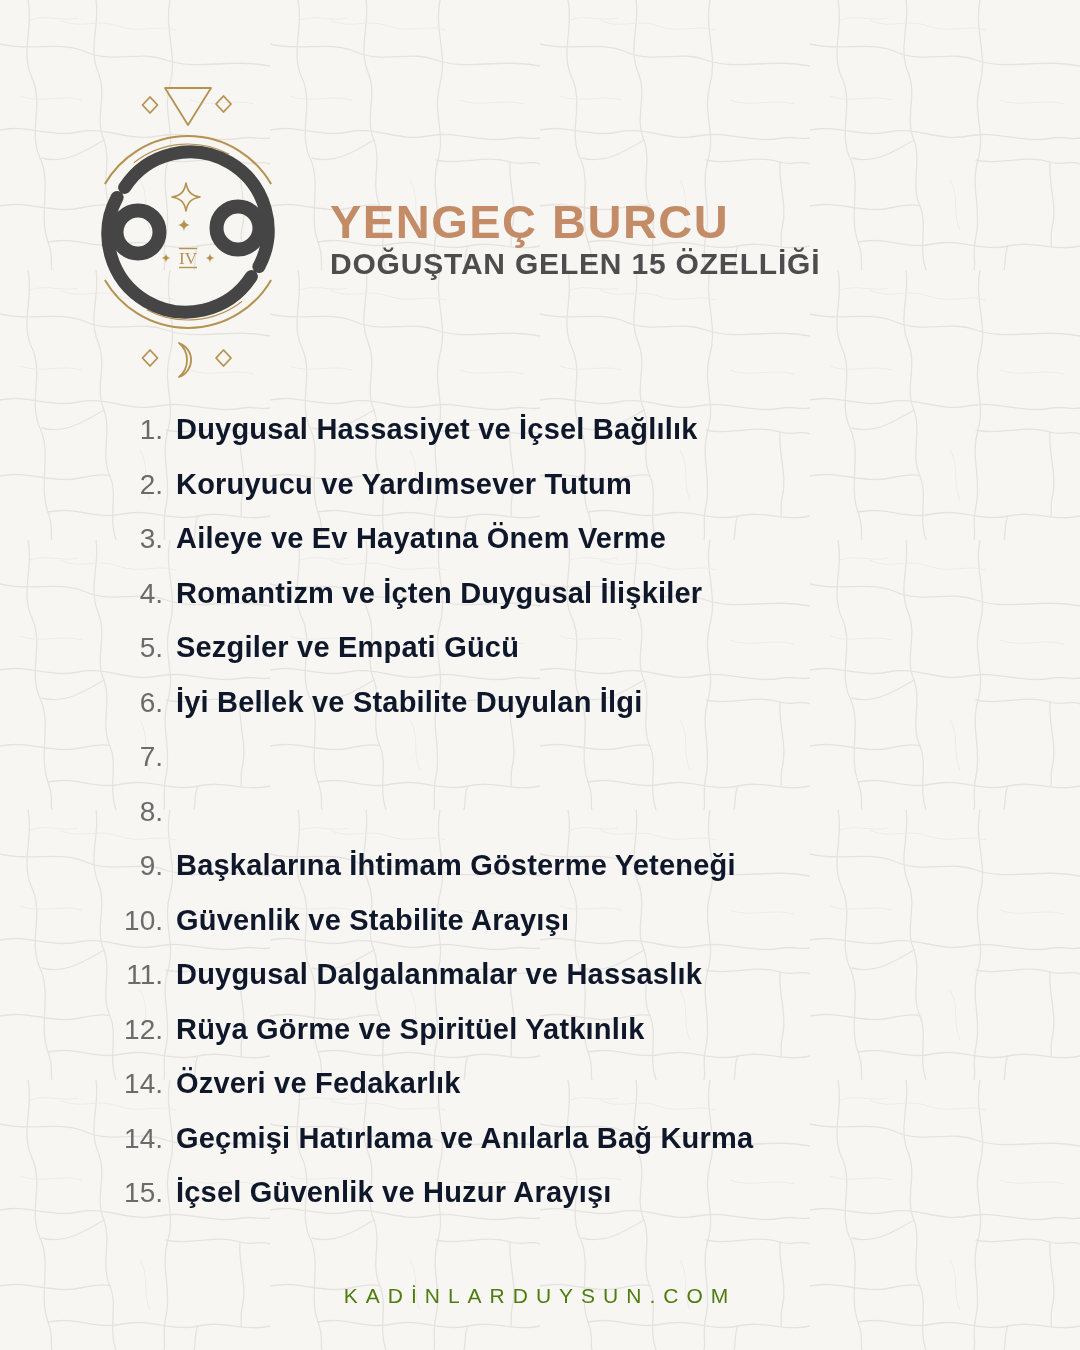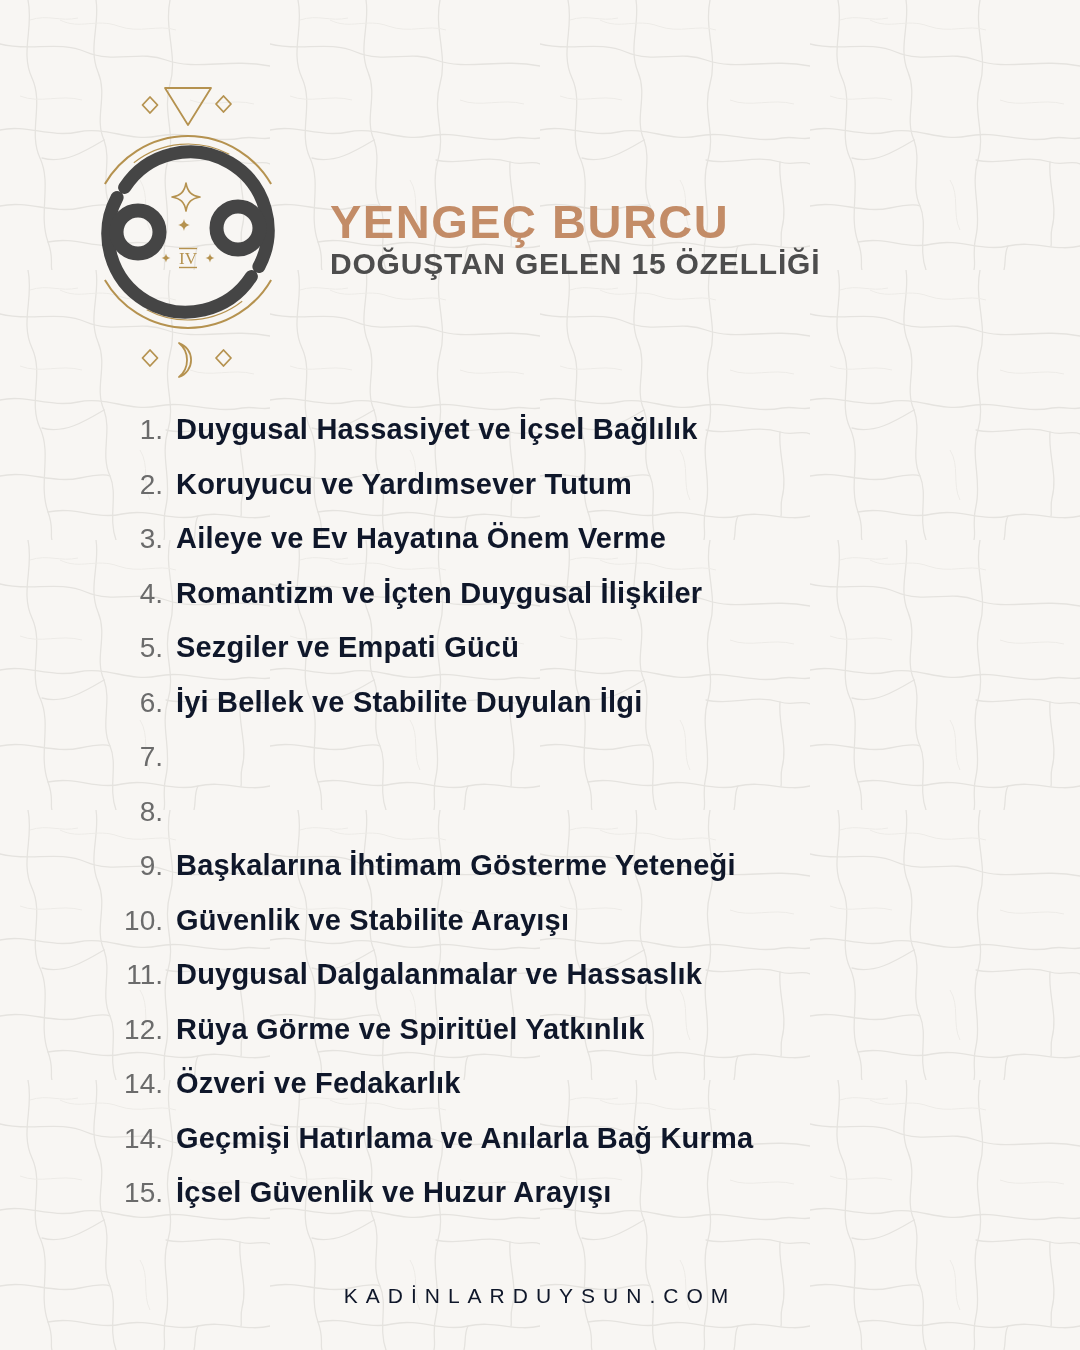--- a/index.html
+++ b/index.html
@@ -26,21 +26,21 @@
   .num{
     flex:0 0 63px;text-align:right;margin-right:13px;
     font-size:28px;font-weight:normal;color:#6b6b6b;
   }
   .txt{
     font-size:29px;font-weight:600;color:#0f172a;letter-spacing:0.2px;
     white-space:nowrap;
   }
   .footer{
     position:absolute;left:0;right:0;top:1284px;text-align:center;
-    font-size:21px;letter-spacing:8px;color:#0f172a;font-weight:normal;
+    font-size:21px;letter-spacing:8px;color:#4d7c0f;font-weight:normal;
   }
 </style>
 </head>
 <body>
 
 <div class="page">
 
   <svg class="texture" width="1080" height="1350" aria-hidden="true">
     <defs>
       <pattern id="cracks" width="270" height="270" patternUnits="userSpaceOnUse">

